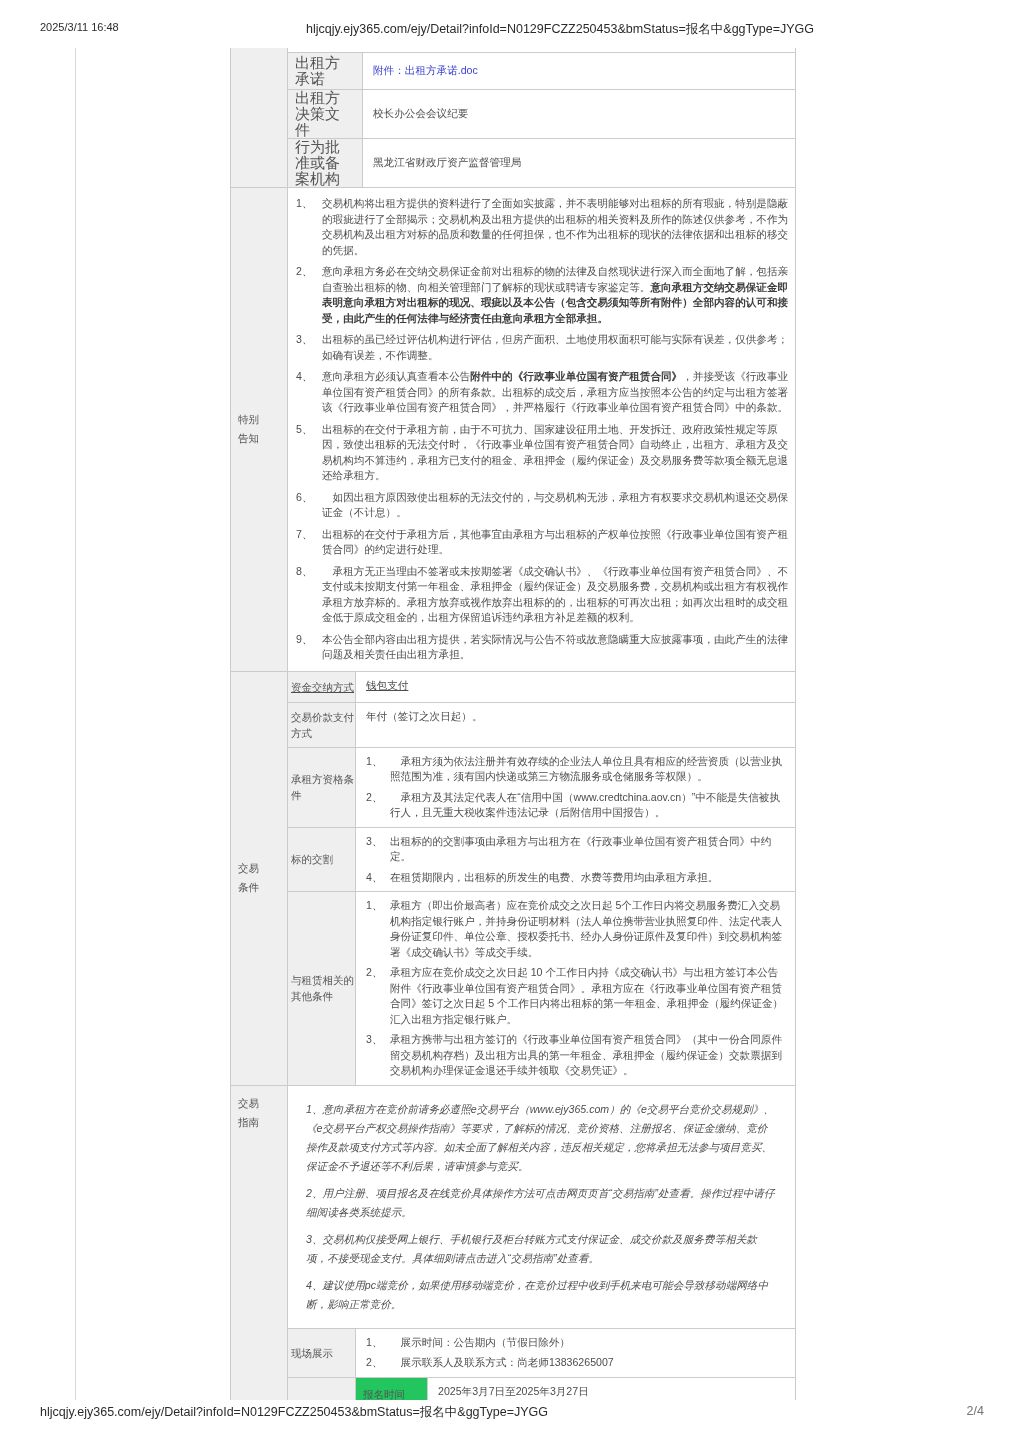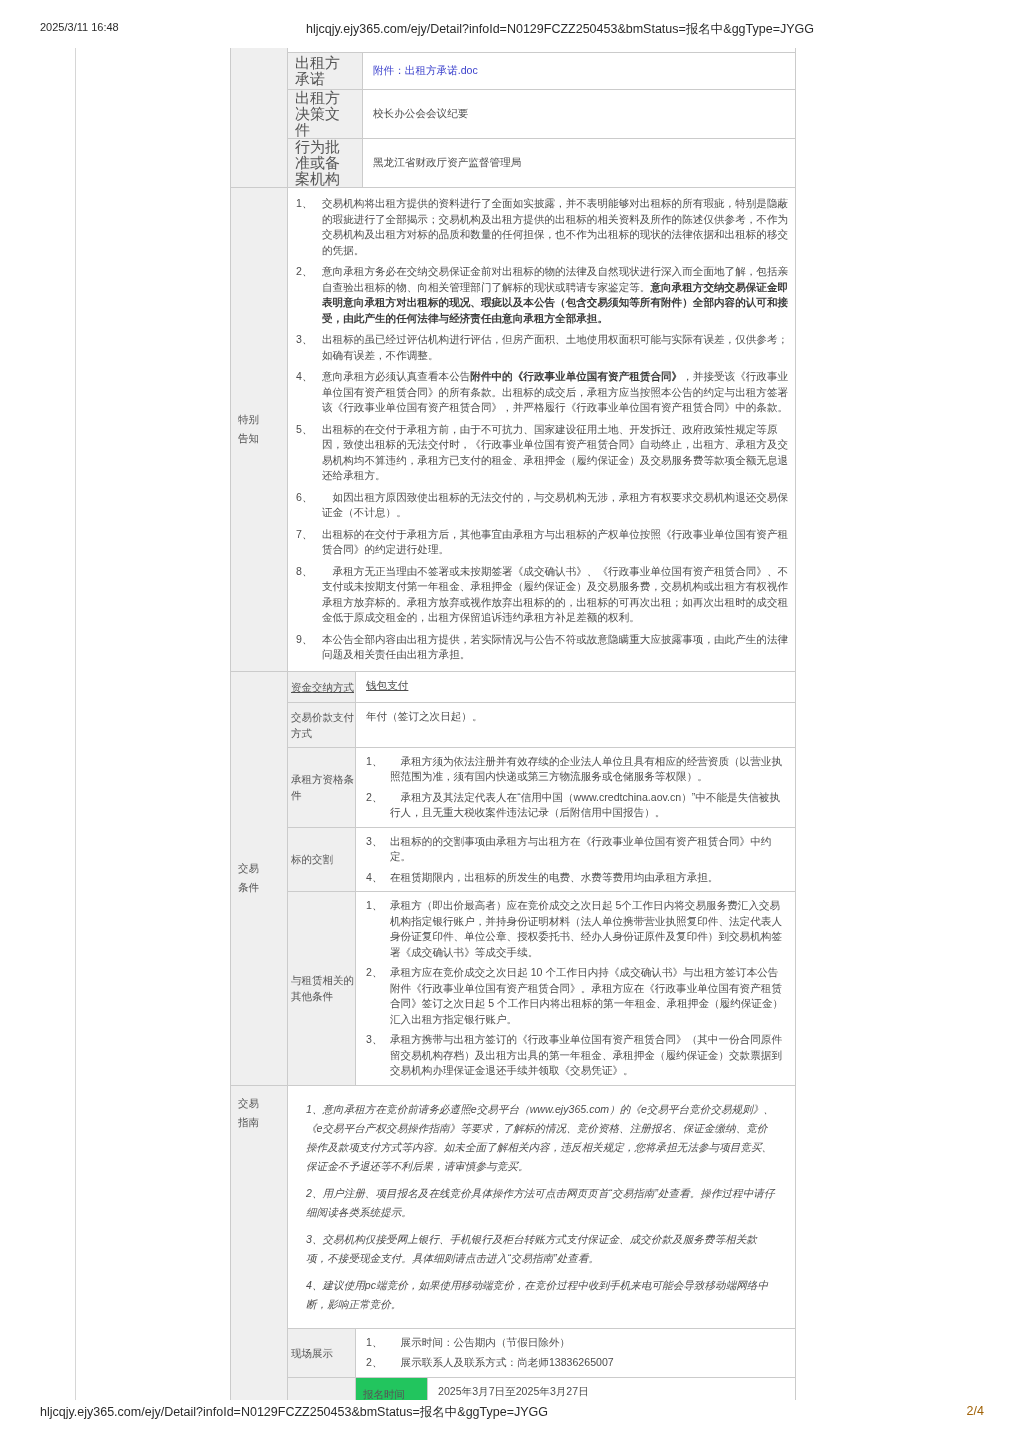--- a/index.html
+++ b/index.html
@@ -4,21 +4,21 @@
 <style>
   html,body{margin:0;padding:0;background:#fff;}
   body{width:1024px;height:1448px;position:relative;overflow:hidden;
        font-family:"Liberation Sans","DejaVu Sans",sans-serif;color:#4d4d4d;}
   .sheet{position:absolute;inset:0;background:#fff;}
 
   
   .ph-date{position:absolute;left:40px;top:21px;font-size:11px;color:#2b2b2b;}
   .ph-url{position:absolute;left:306px;top:21px;font-size:12.5px;color:#2b2b2b;}
   .pf-url{position:absolute;left:40px;top:1404px;font-size:12.5px;color:#2b2b2b;}
-  .pf-page{position:absolute;right:40px;top:1404px;font-size:12.5px;color:#a16207;}
+  .pf-page{position:absolute;right:40px;top:1404px;font-size:12.5px;color:#737373;}
 
   
   .doc{position:absolute;left:75px;top:48px;width:721px;height:1352px;
        overflow:hidden;display:flex;align-items:stretch;font-size:10.6px;line-height:15.5px;}
   .col0{width:154px;border-left:1px solid #d6d6d6;}
   .main{flex:1;border-left:1px solid #cbcbcb;border-right:1px solid #cbcbcb;
         display:flex;flex-direction:column;}
   .secrow{display:flex;align-items:stretch;}
   .secrow + .secrow{border-top:1px solid #cbcbcb;}
 

